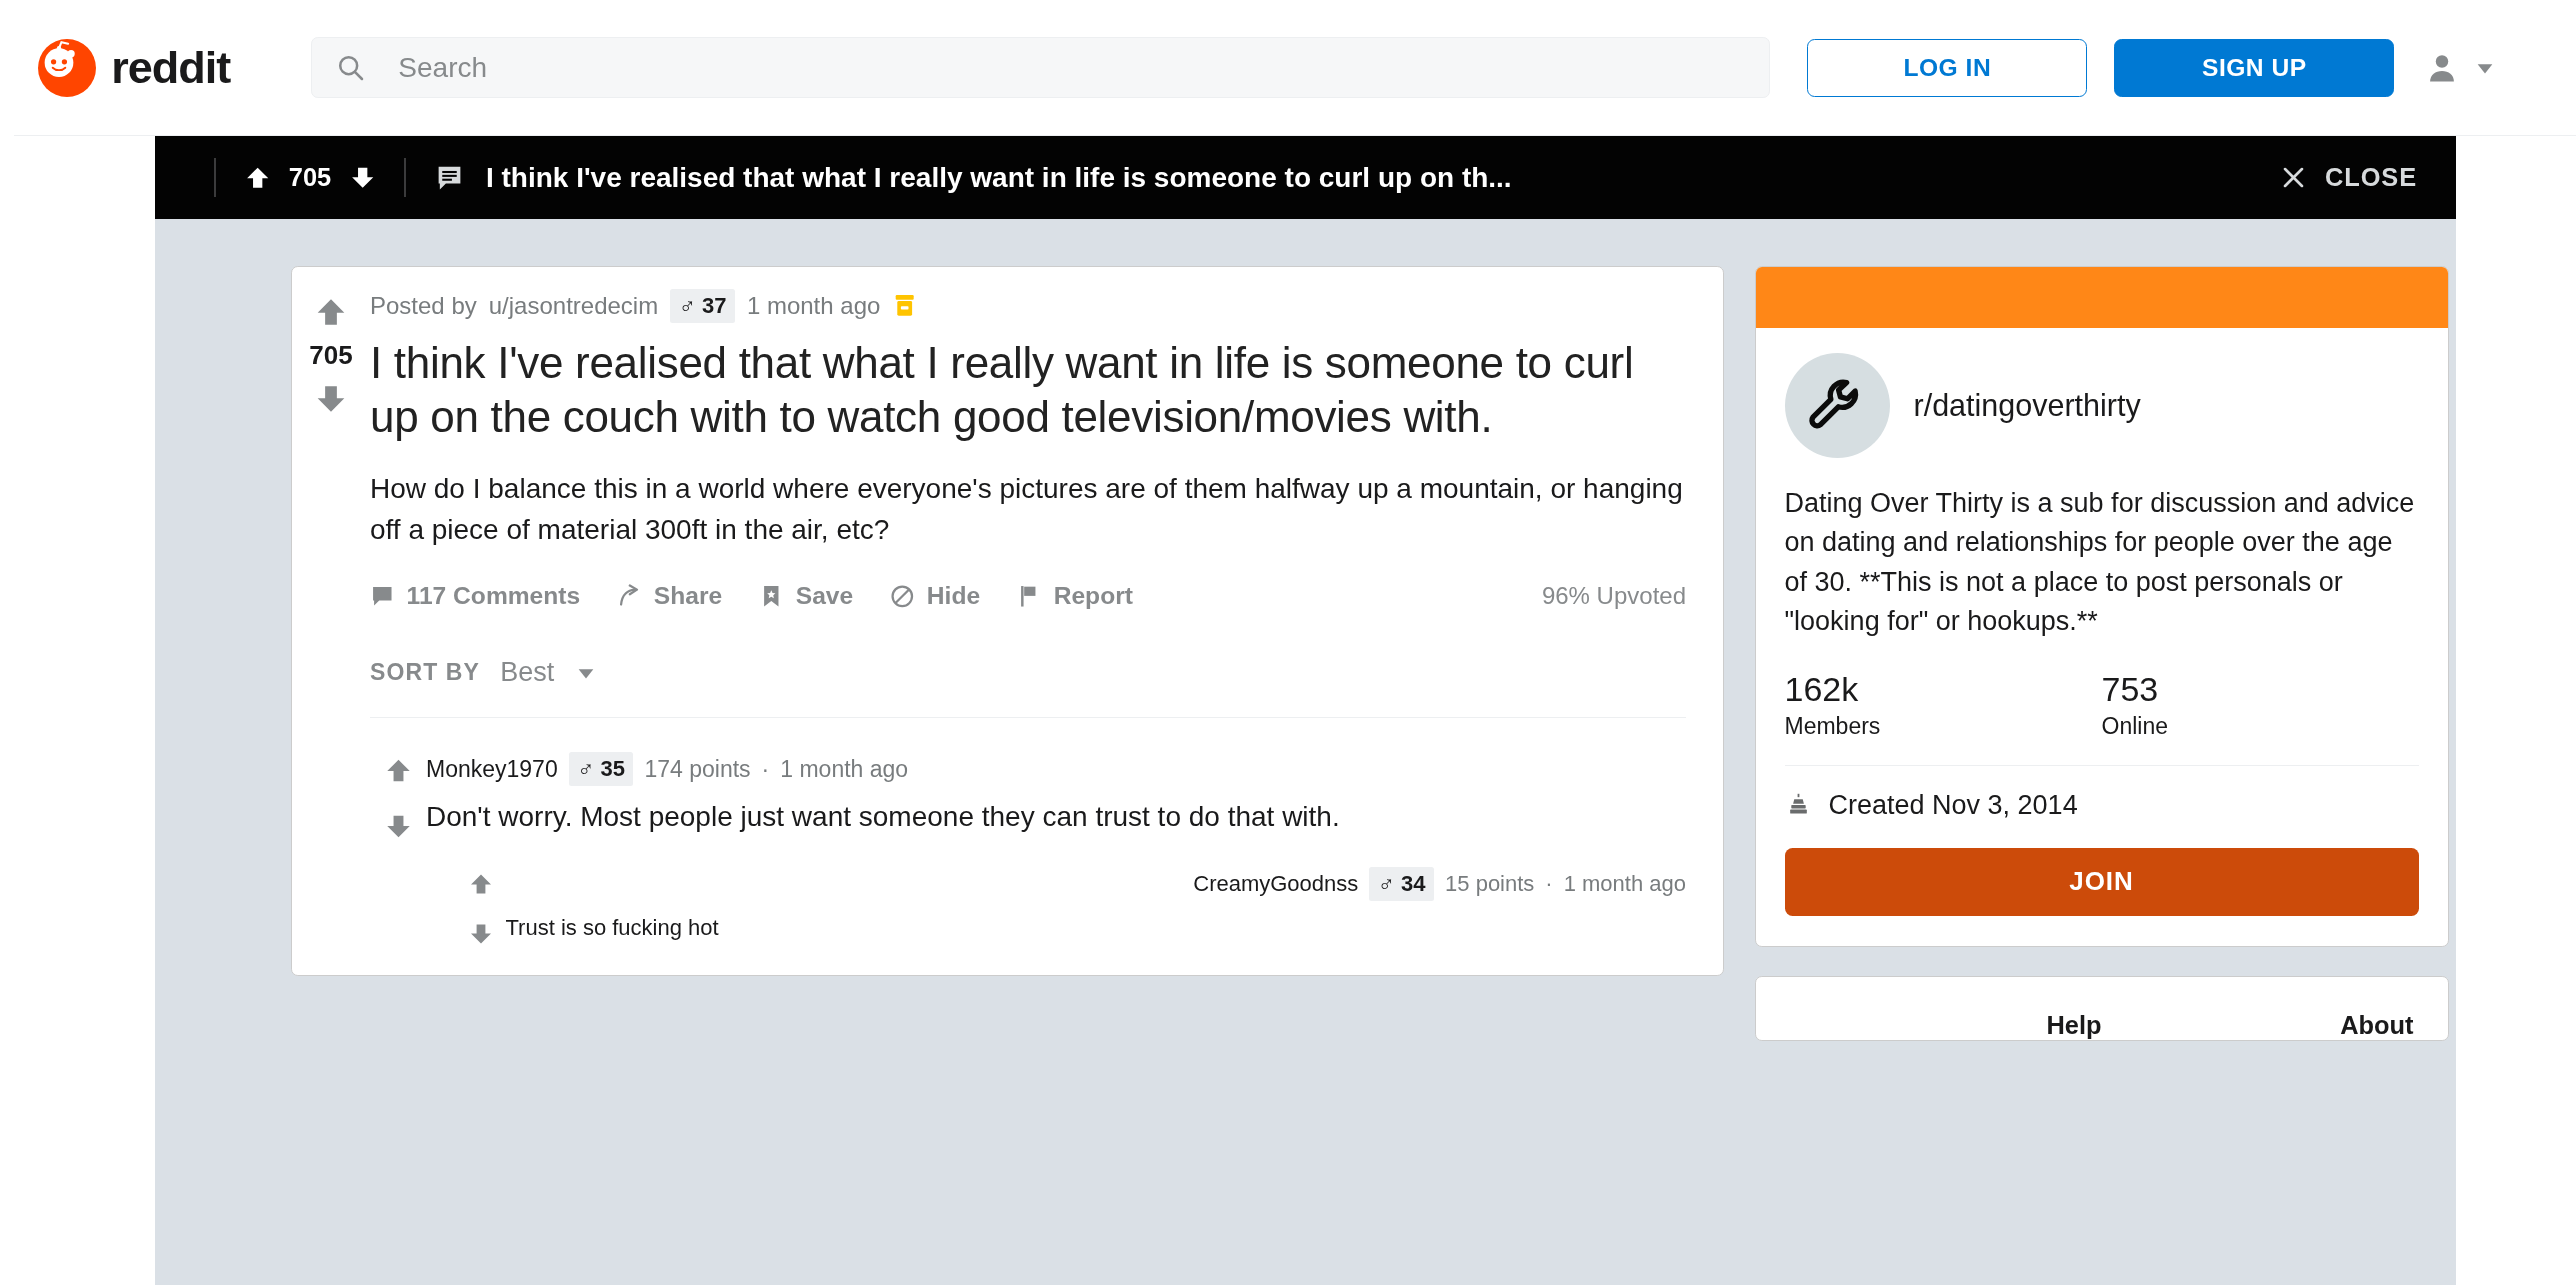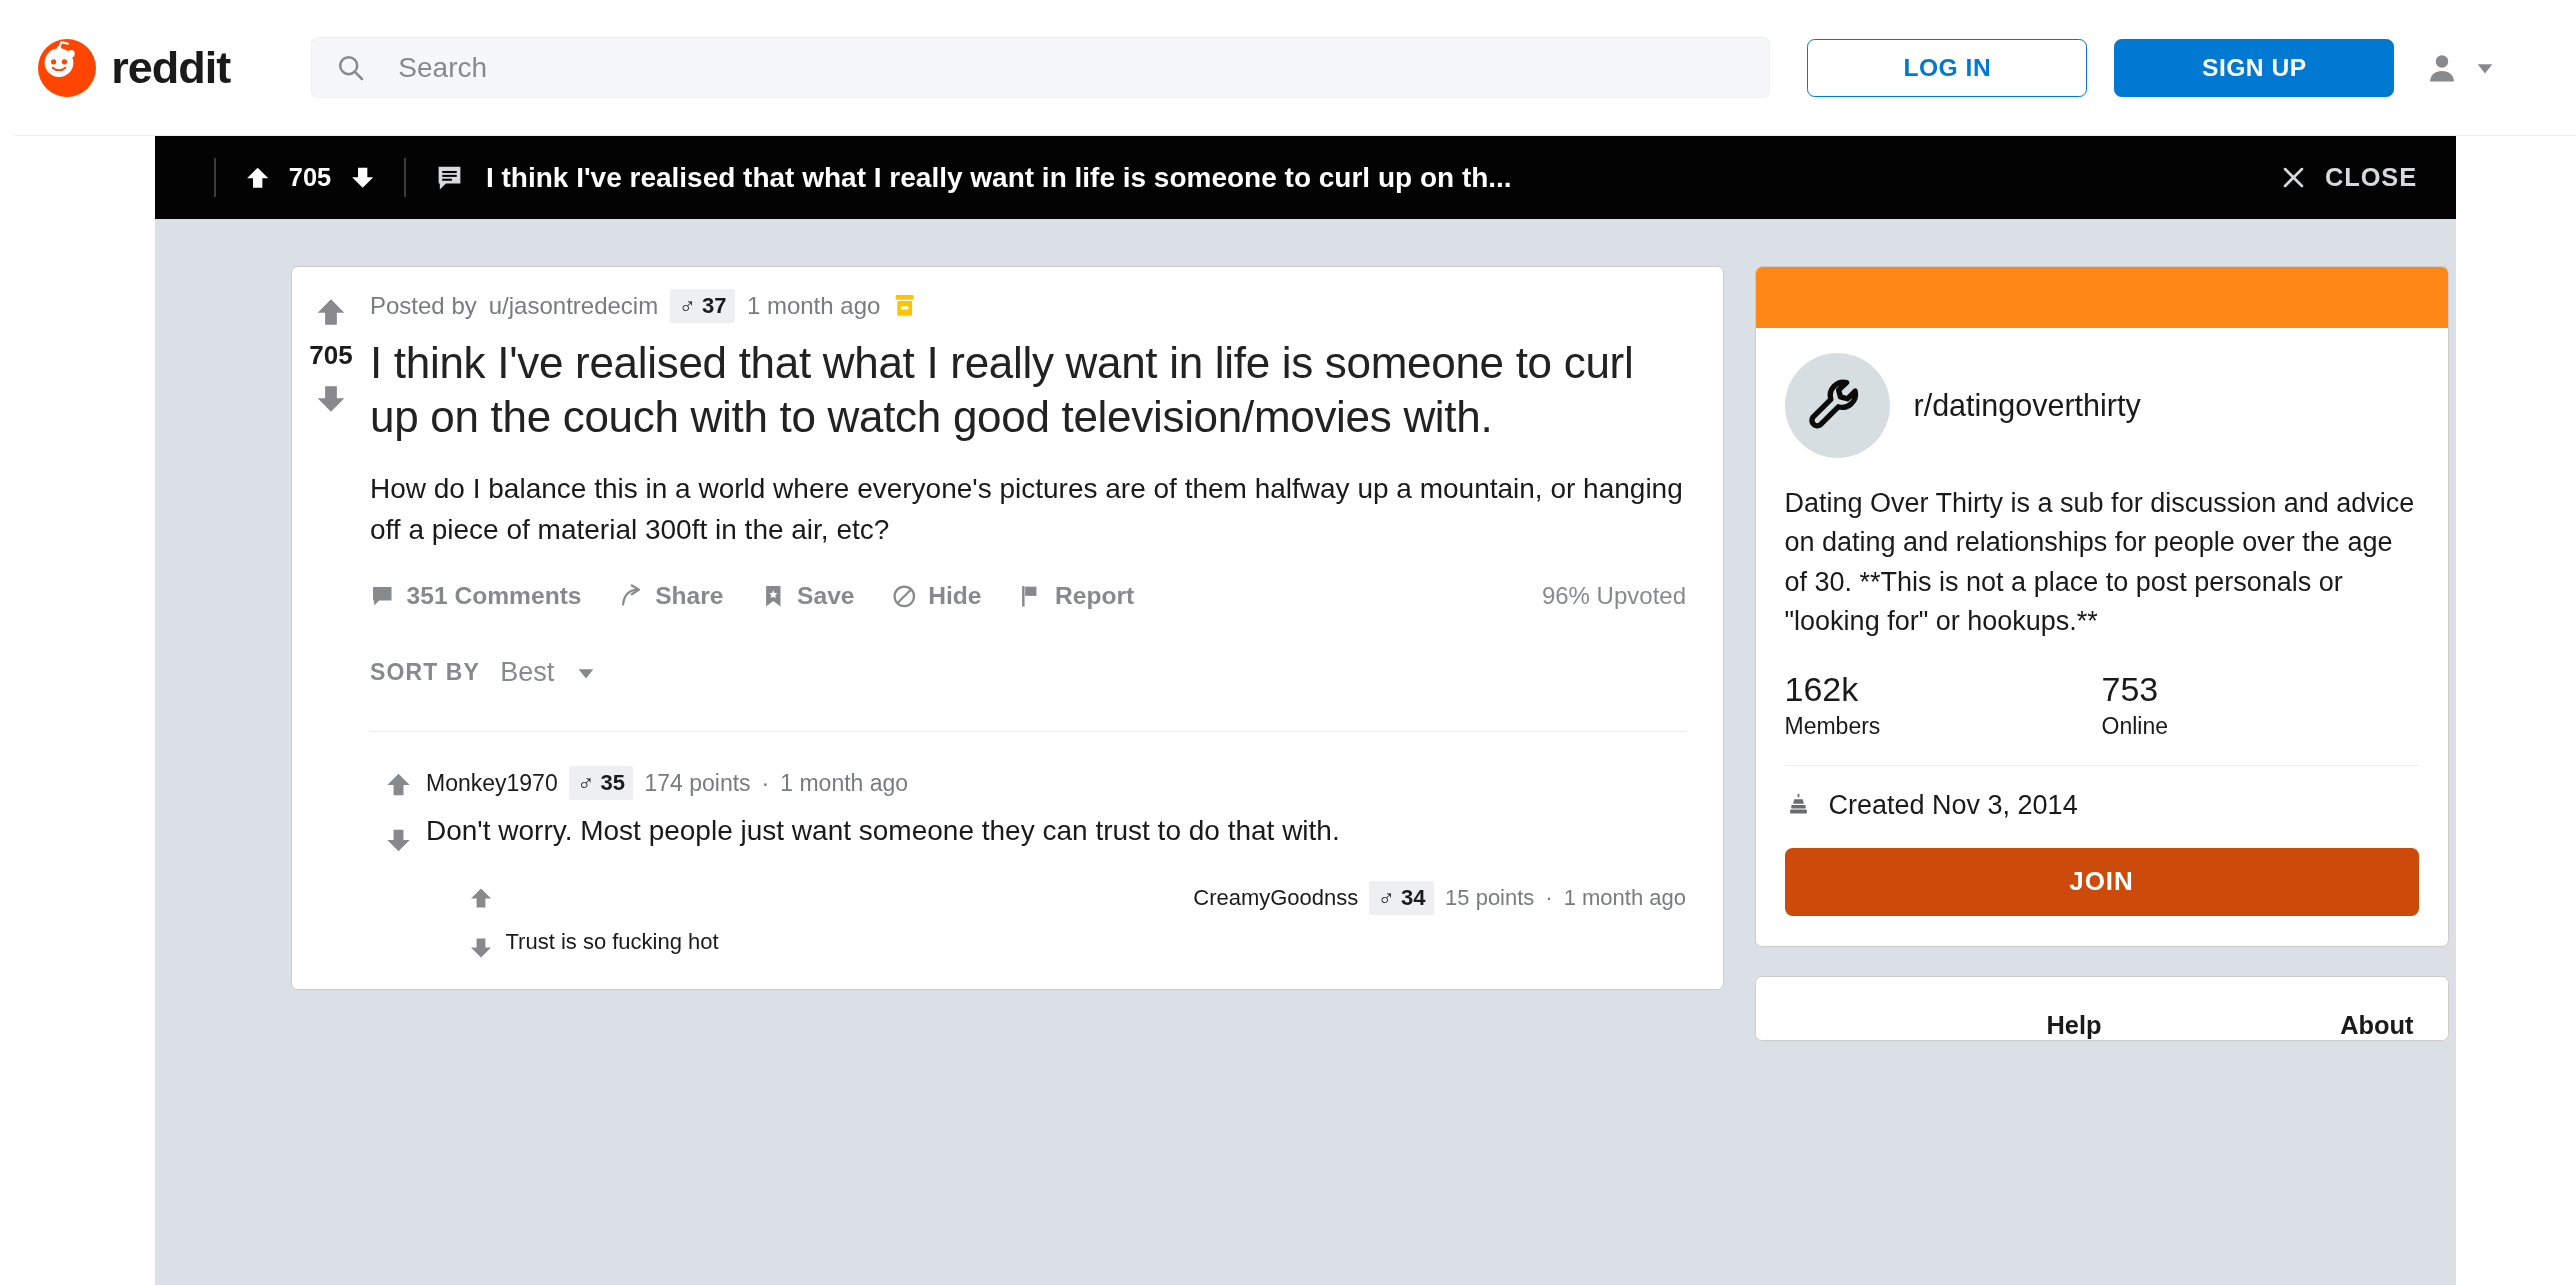--- a/index.html
+++ b/index.html
@@ -275,21 +275,21 @@
     color: #878A8C;
     font-size: 24px;
     font-weight: 400;
   }
 
   .sortrow {
     display: flex;
     align-items: center;
     gap: 20.4px;
     margin-top: 47px;
-    padding-bottom: 43px;
+    padding-bottom: 29px;
     border-bottom: 0.8px solid #EDEFF1;
   }
   .sortrow-label {
     font-size: 23px;
     font-weight: 700;
     letter-spacing: 1.1px;
     color: #878A8C;
   }
   .sortrow-value {
     font-size: 27px;
@@ -539,21 +539,21 @@
           <p class="post-para">How do I balance this in a world where everyone's pictures are of them halfway up a mountain, or hanging off a piece of material 300ft in the air, etc?</p>
 
           <div class="post-actions">
 
             <div class="act">
               <span class="icon">
                 <svg width="24.6" height="24.6" viewBox="0 0 24 24" fill="#878A8C">
                   <path d="M3 3h18v13H9l-5 5v-5H3z"></path>
                 </svg>
               </span>
-              <span>351 Comments</span>
+              <span>117 Comments</span>
             </div>
 
             <div class="act">
               <span class="icon">
                 <svg width="24.6" height="24.6" viewBox="0 0 24 24" fill="none" stroke="#878A8C" stroke-width="2.2" stroke-linecap="round" stroke-linejoin="round">
                   <path d="M4 20 C5 10 11 6 17 5.5"></path>
                   <path d="M12.5 1.5 L19.5 5.5 L12.5 10"></path>
                 </svg>
               </span>
               <span>Share</span>

